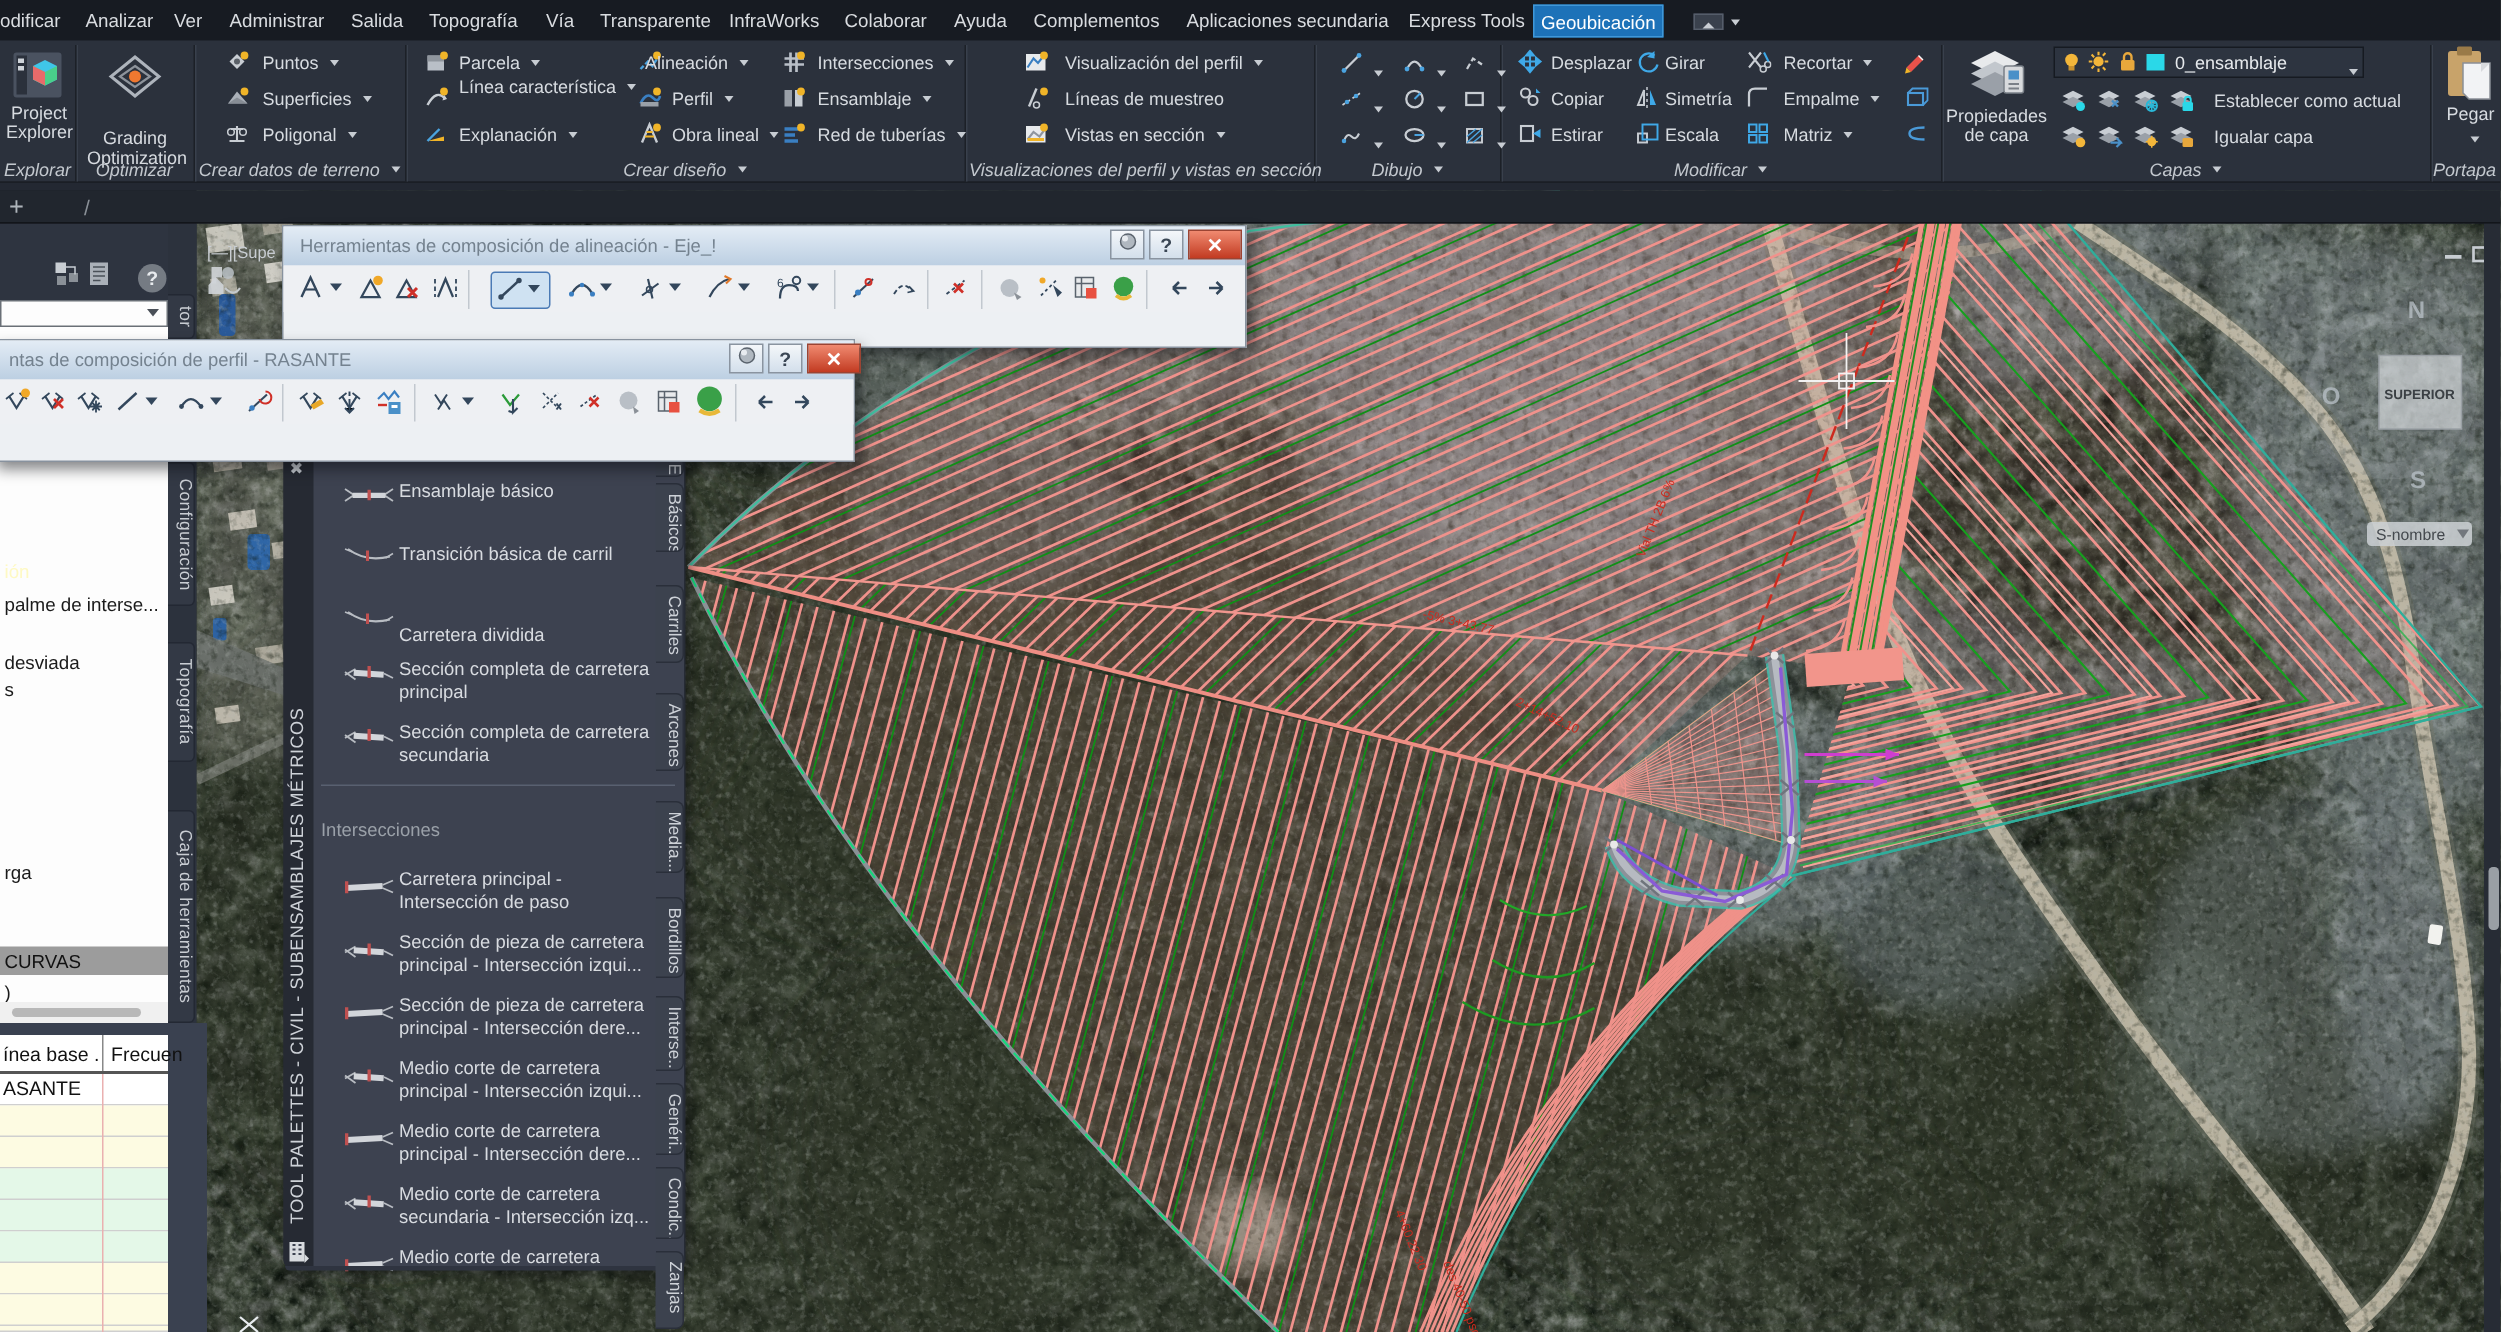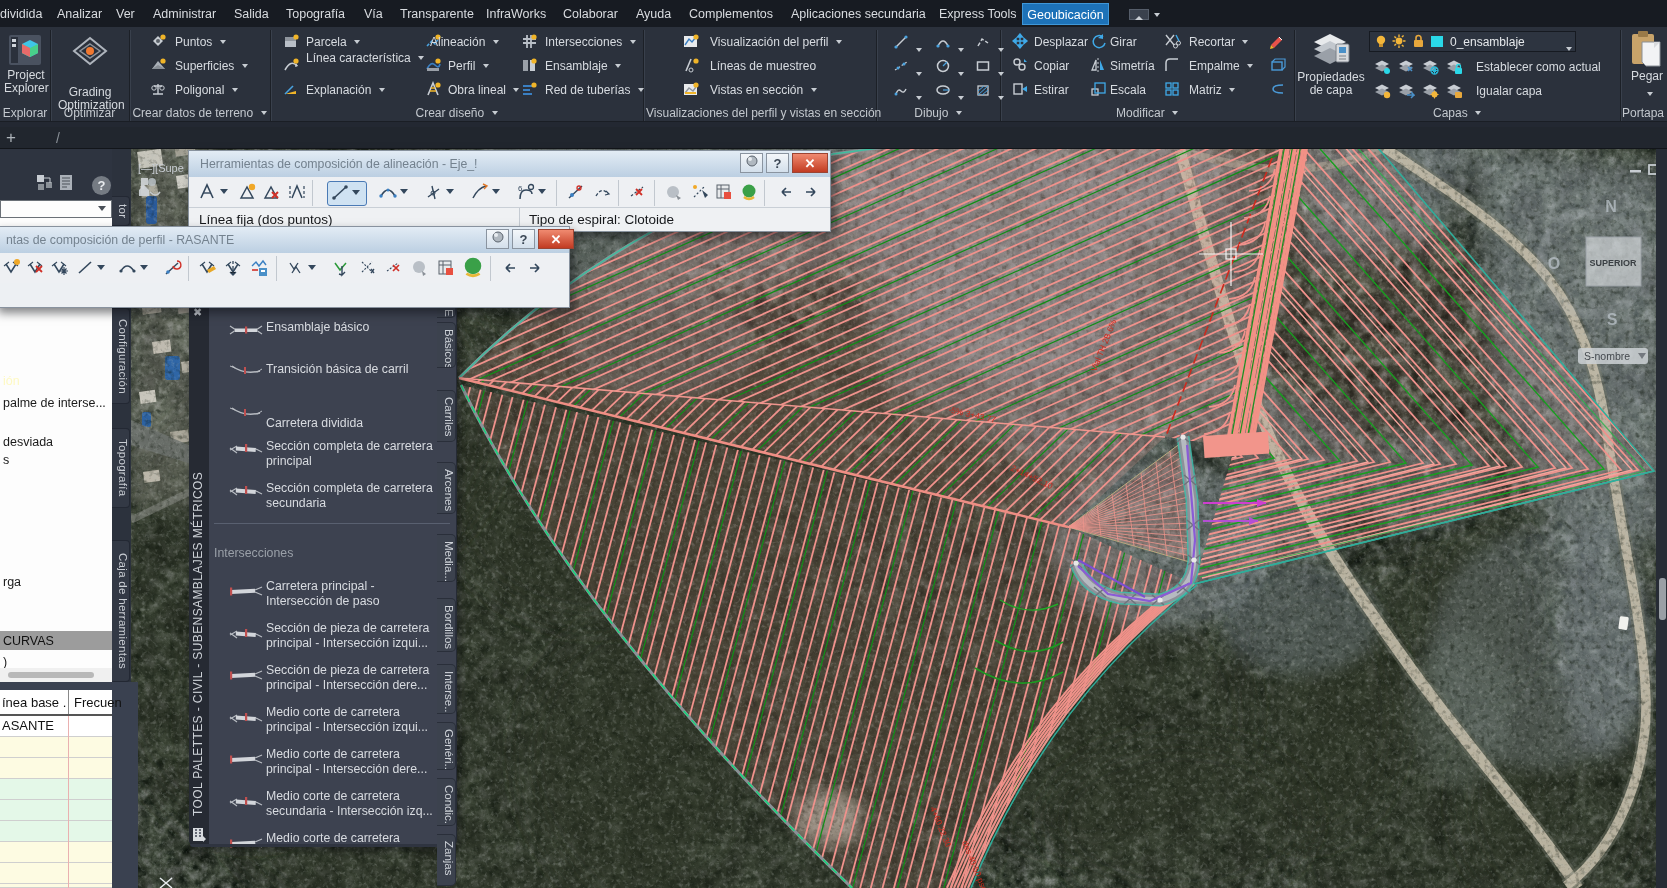--- a/index.html
+++ b/index.html
@@ -1,21 +1,21 @@
 <!DOCTYPE html>
 <html><head><meta charset="utf-8">
 <style>
 html,body{margin:0;padding:0;background:#1a1e25;}
 *{box-sizing:border-box;}
 #app{position:relative;width:1667px;height:888px;overflow:hidden;
  font-family:"Liberation Sans",sans-serif;}
 .abs{position:absolute;}
 .mtab{position:absolute;top:0;height:27px;line-height:28px;color:#d9dce0;font-size:12.5px;white-space:nowrap;}
 .ri{position:absolute;color:#d7dbe0;font-size:12px;white-space:nowrap;line-height:12px;}
-.plabel{position:absolute;color:#c3c8ce;font-size:12px;white-space:nowrap;line-height:12px;}
+.plabel{position:absolute;color:#c3c8ce;font-size:12px;white-space:nowrap;line-height:12px;font-style:italic;}
 .caret{display:inline-block;width:0;height:0;border-left:3.5px solid transparent;border-right:3.5px solid transparent;border-top:4px solid #c7ccd2;vertical-align:2px;margin-left:4px;}
 .psep{position:absolute;top:30px;width:1px;height:91px;background:#1c2027;box-shadow:1px 0 0 #39404c;}
 .fwin{position:absolute;background:#edf0f3;border:1px solid #88929e;box-shadow:4px 5px 9px rgba(10,12,16,0.5);}
 .fwin .ttl{position:relative;height:26px;background:linear-gradient(#e3ecf5,#bccfe2);color:#74828f;font-size:12.3px;padding-left:11px;line-height:27px;white-space:nowrap;overflow:hidden;}
 .tbtn{position:absolute;top:3px;width:23px;height:20px;border:1px solid #8a94a0;background:linear-gradient(#f4f7fa,#d3dfeb);text-align:center;line-height:20px;font-size:13px;color:#3a4654;font-weight:bold;}
 .xbtn{position:absolute;top:3px;width:36px;height:20px;border:1px solid #9b4433;background:linear-gradient(#f08a70,#c23b22);color:#fff;text-align:center;line-height:19px;font-size:13px;font-weight:bold;}
 .stat{position:absolute;left:0;right:0;bottom:0;height:24px;background:#eff1f3;border-top:1px solid #c9cfd6;font-size:13.5px;color:#16181b;line-height:24px;}
 .vtab{position:absolute;background:#333945;border:1px solid #232833;border-left:none;border-radius:0 4px 4px 0;color:#c9cdd3;writing-mode:vertical-rl;text-align:center;font-size:11.5px;letter-spacing:0.3px;}
 .ptab{position:absolute;background:#3c424e;border:1px solid #2a2f3a;border-left:none;border-radius:0 5px 5px 0;color:#ced2d8;writing-mode:vertical-rl;font-size:11.5px;padding-top:6px;}
 .pitem{position:absolute;color:#d8dbe0;font-size:12.3px;line-height:15px;white-space:nowrap;}
@@ -982,21 +982,21 @@
         <line x1="1199" y1="254" x2="1263" y2="254" stroke="#f2f2f2" stroke-width="1.2"></line>
         <line x1="1231" y1="222" x2="1231" y2="286" stroke="#f2f2f2" stroke-width="1.2"></line>
         <rect x="1226" y="249" width="10" height="10" fill="none" stroke="#f2f2f2" stroke-width="1.2"></rect>
         <rect x="1620" y="616" width="9" height="13" rx="1.5" fill="#f2f2ee" transform="rotate(8 1620 616)"></rect>
         <path d="M160,878 l12,10 M172,878 l-12,10" stroke="#e8ecef" stroke-width="1.5"></path>
         <rect x="1656" y="127" width="11" height="761" fill="#272c35"></rect>
         <rect x="1659" y="578" width="7" height="42" rx="3" fill="#b8bdc2" opacity="0.8"></rect>
       </g>
     </svg>
 <div class="abs" style="left:0;top:0;width:1667px;height:27px;background:#171b22;z-index:6"></div>
-<div class="mtab" style="left:0px;z-index:7">dividida</div>
+<div class="mtab" style="left:0px;z-index:7">odificar</div>
 <div class="mtab" style="left:57px;z-index:7">Analizar</div>
 <div class="mtab" style="left:116px;z-index:7">Ver</div>
 <div class="mtab" style="left:153px;z-index:7">Administrar</div>
 <div class="mtab" style="left:234px;z-index:7">Salida</div>
 <div class="mtab" style="left:286px;z-index:7">Topografía</div>
 <div class="mtab" style="left:364px;z-index:7">Vía</div>
 <div class="mtab" style="left:400px;z-index:7">Transparente</div>
 <div class="mtab" style="left:486px;z-index:7">InfraWorks</div>
 <div class="mtab" style="left:563px;z-index:7">Colaborar</div>
 <div class="mtab" style="left:636px;z-index:7">Ayuda</div>
@@ -1461,25 +1461,20 @@
 <div class="fwin" style="left:188px;top:150px;width:643px;height:82px;z-index:10">
       <div class="ttl">Herramientas de composición de alineación - Eje_!</div>
     </div>
 <div class="tbtn" style="left:740px;top:153px;z-index:11"><svg width="14" height="13" viewBox="0 0 14 13">
         <circle cx="7" cy="6" r="5" fill="#b0b8c0" stroke="#5a636d"></circle>
         <circle cx="5" cy="4" r="2" fill="#e8ecf0"></circle>
       </svg></div>
 <div class="tbtn" style="left:766px;top:153px;z-index:11">?</div>
 <div class="xbtn" style="left:792px;top:153px;z-index:11">✕</div>
 <div class="abs" style="left:189px;top:177px;width:641px;height:31px;background:#eef0f3;z-index:10"></div>
-<div class="stat" style="left:189px;top:207px;width:641px;height:24px;z-index:10">
-      <span style="position:absolute;left:10px">Línea fija (dos puntos)</span>
-      <span style="position:absolute;left:330px;border-left:1px solid #c5cbd2;height:24px"></span>
-      <span style="position:absolute;left:340px">Tipo de espiral: Clotoide</span>
-    </div>
 <svg class="abs" style="left:198px;top:182px;z-index:10" width="20" height="20" viewBox="0 0 20 20">
       <path d="M3,16 L9,3 L15,16" fill="none" stroke="#33475c" stroke-width="1.6"></path>
       <path d="M5,11 l8,0" stroke="#33475c" stroke-width="1.4"></path>
     </svg>
     <div class="abs" style="left:220px;top:189px;z-index:10;width:0;height:0;border-left:4px solid transparent;border-right:4px solid transparent;border-top:5px solid #33475c"></div>
     <svg class="abs" style="left:238px;top:182px;z-index:10" width="20" height="20" viewBox="0 0 20 20">
       <path d="M3,16 L9,5 L15,16 Z" fill="none" stroke="#33475c" stroke-width="1.5"></path>
       <circle cx="14" cy="5" r="3.2" fill="#f0a828"></circle>
     </svg>
     <svg class="abs" style="left:262px;top:182px;z-index:10" width="20" height="20" viewBox="0 0 20 20">

